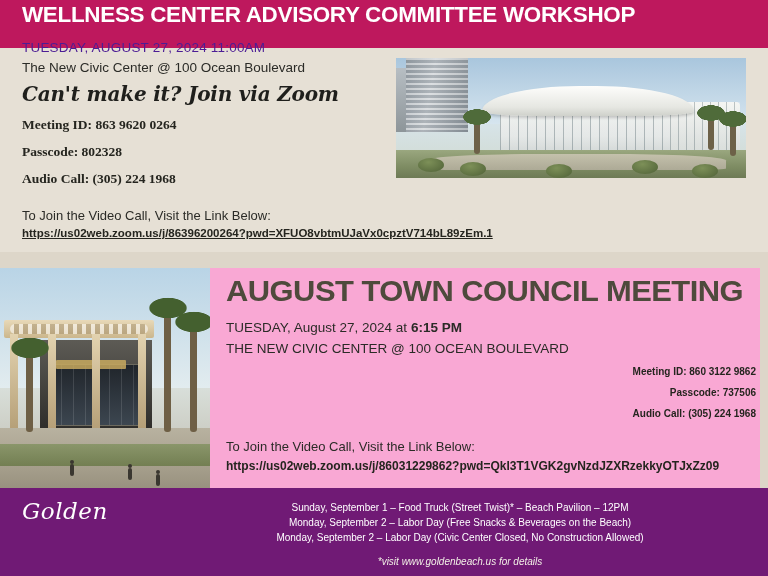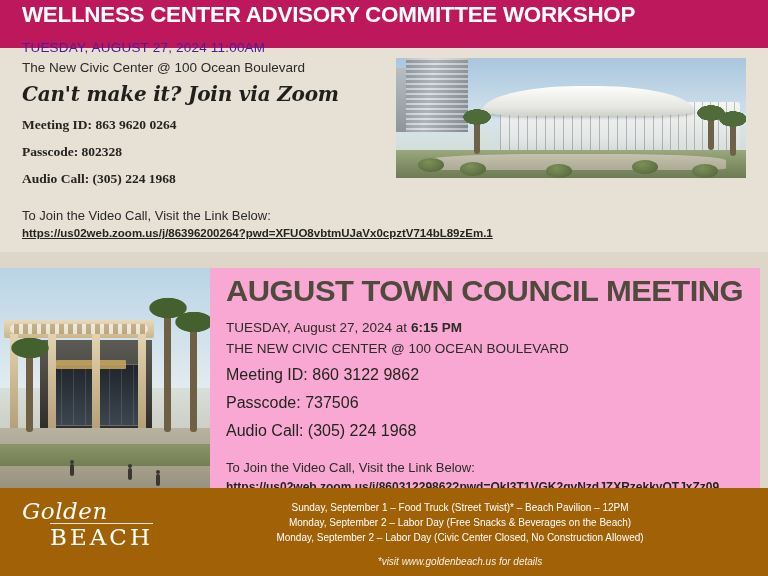--- a/index.html
+++ b/index.html
@@ -285,24 +285,25 @@
   }
   .mid-sub1 b { font-weight: bold; }
   .mid-sub2 {
     margin-top: 6px;
     font-size: 13.5px;
     color: #2b2b27;
     white-space: nowrap;
   }
   .mid-meet {
     margin-top: 10px;
-    font-size: 16px;
-    font-weight: normal;
+    font-size: 10px;
+    font-weight: bold;
     color: #25251f;
     white-space: nowrap;
+    text-align: right;
   }
   .mid-join-label {
     margin-top: 20px;
     font-size: 13px;
     color: #2b2b27;
     white-space: nowrap;
   }
   .mid-join-url {
     margin-top: 5px;
     font-size: 12px;
@@ -311,21 +312,21 @@
     white-space: nowrap;
   }
 
   
   .footer {
     position: absolute;
     left: 0;
     top: 488px;
     width: 768px;
     height: 88px;
-    background: #a16207;
+    background: #701a75;
   }
   .logo {
     position: absolute;
     left: 22px;
     top: 12px;
     width: 150px;
     color: #ffffff;
   }
   .logo .golden {
     font-family: "DejaVu Serif", serif;
@@ -447,21 +448,20 @@
       <div class="mid-meet">Passcode: 737506</div>
       <div class="mid-meet">Audio Call: (305) 224 1968</div>
       <div class="mid-join-label">To Join the Video Call, Visit the Link Below:</div>
       <div class="mid-join-url">https://us02web.zoom.us/j/86031229862?pwd=Qkl3T1VGK2gvNzdJZXRzekkyOTJxZz09</div>
     </div>
   </div>
 
   <div class="footer">
     <div class="logo">
       <div class="golden">Golden</div>
-      <div class="beach">BEACH</div>
     </div>
     <div class="events">
       <div>Sunday, September 1 – Food Truck (Street Twist)* – Beach Pavilion – 12PM</div>
       <div>Monday, September 2 – Labor Day (Free Snacks &amp; Beverages on the Beach)</div>
       <div>Monday, September 2 – Labor Day (Civic Center Closed, No Construction Allowed)</div>
     </div>
     <div class="footnote">*visit www.goldenbeach.us for details</div>
   </div>
 
 </div>

